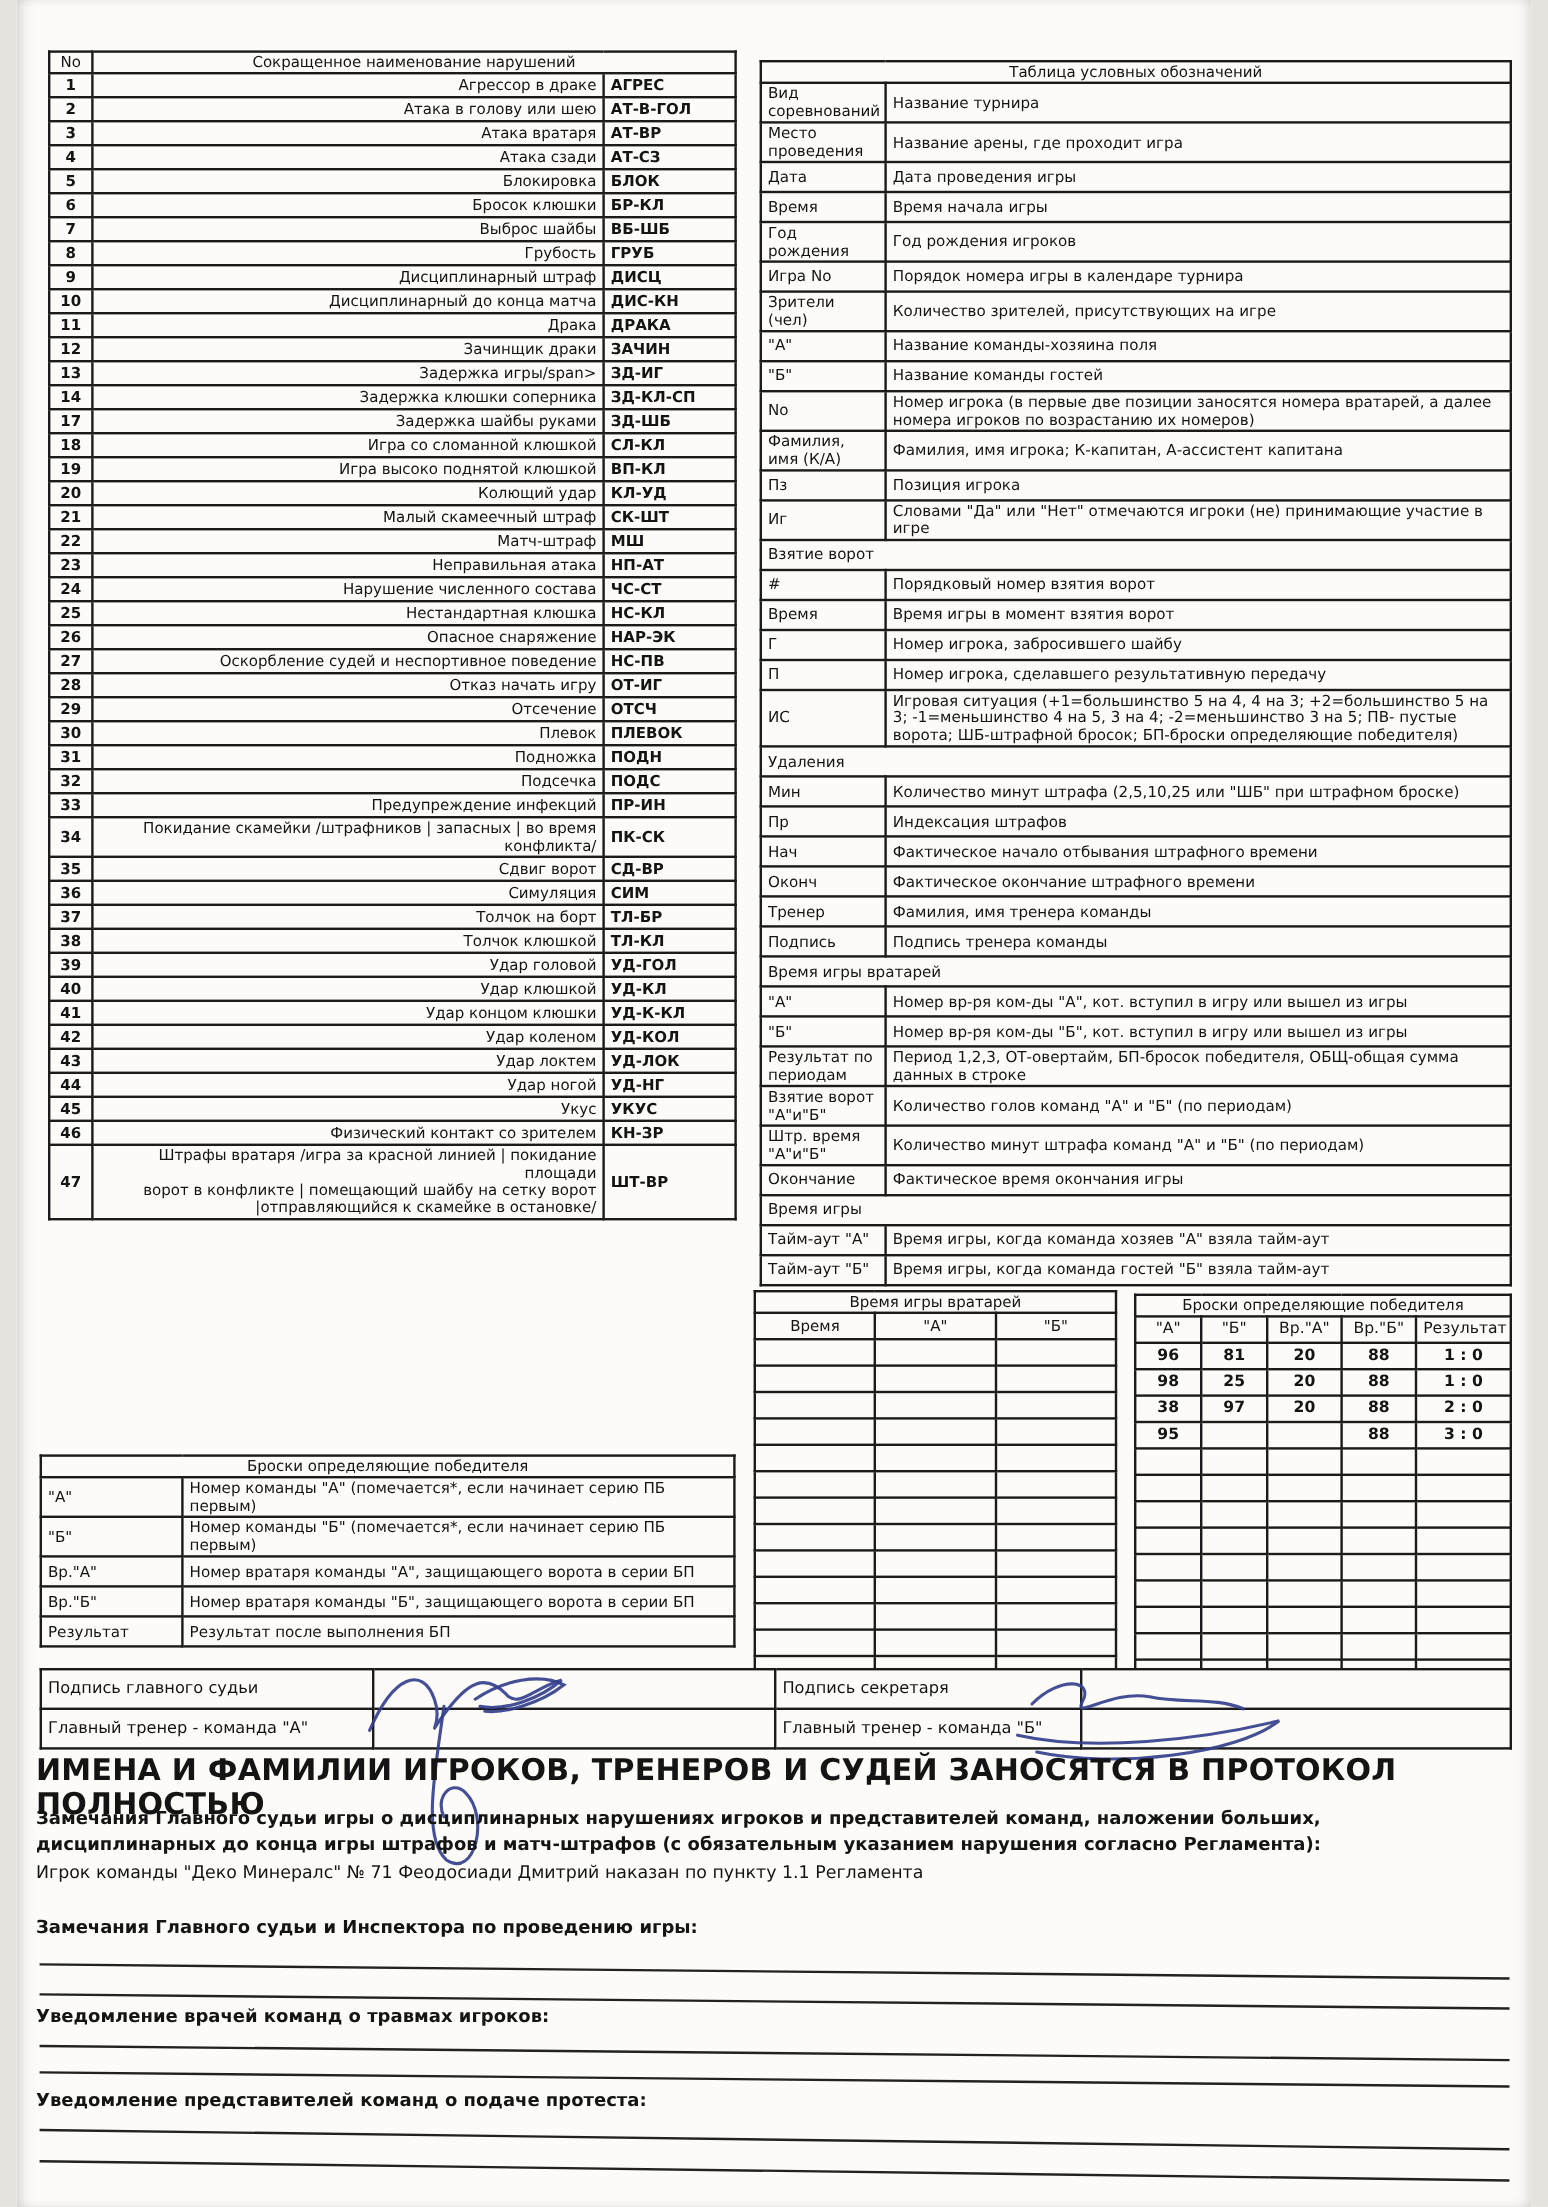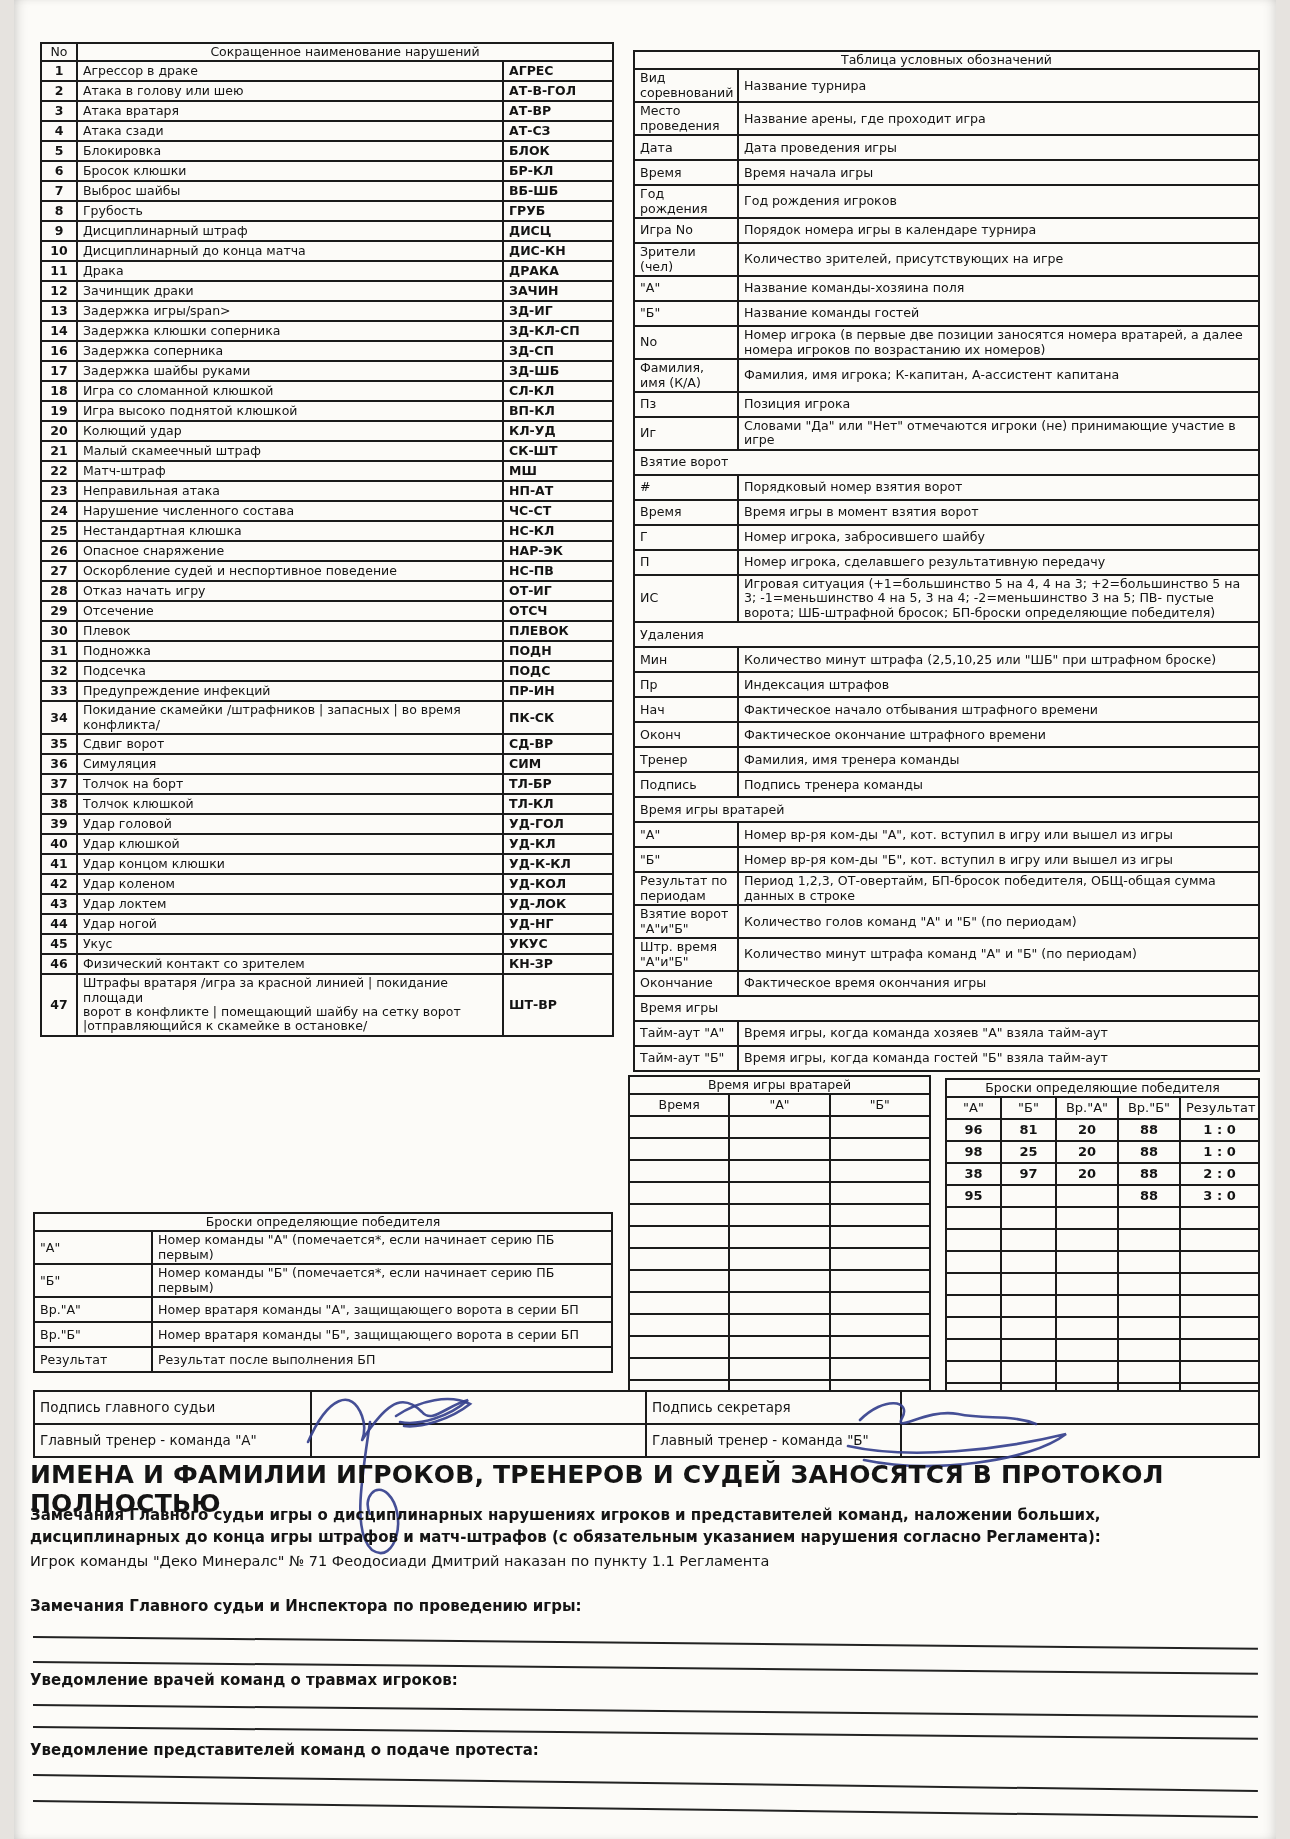--- a/index.html
+++ b/index.html
@@ -16,21 +16,21 @@
     box-shadow:inset 8px 0 14px -8px rgba(0,0,0,.25), inset -8px 0 14px -8px rgba(0,0,0,.2);
   }
   table{border-collapse:collapse;table-layout:fixed;position:absolute;background:var(--paper);}
   td,th{border:2px solid var(--border);padding:1px 5px;font-size:12.5px;line-height:1.15;
         color:var(--text);font-weight:400;vertical-align:middle;overflow:hidden;}
   th{font-weight:400;text-align:center;}
   
   #violations{left:40px;top:42px;width:572px;}
   #violations td{height:16px;}
   #violations .c-no{text-align:center;font-weight:700;padding:0 2px;}
-  #violations .c-name{text-align:left;white-space:pre-line;}
+  #violations .c-name{text-align:right;white-space:pre-line;}
   #violations .c-abbr{text-align:left;font-weight:700;}
   
   #legend{left:633px;top:50px;width:625px;}
   #legend td{height:21px;font-size:12.6px;}
   #legend .section{font-weight:400;}
   #legend .c-term{}
   #legend .c-desc{}
   
   #shootout-legend{left:33px;top:1212px;width:578px;}
   #shootout-legend td{height:21px;font-size:12.6px;}
@@ -140,25 +140,20 @@
         <td class="c-no">13</td>
         <td class="c-name">Задержка игры/span&gt;</td>
         <td class="c-abbr">ЗД-ИГ</td>
       </tr>
       <tr>
         <td class="c-no">14</td>
         <td class="c-name">Задержка клюшки соперника</td>
         <td class="c-abbr">ЗД-КЛ-СП</td>
       </tr>
       <tr>
-        <td class="c-no">16</td>
-        <td class="c-name">Задержка соперника</td>
-        <td class="c-abbr">ЗД-СП</td>
-      </tr>
-      <tr>
         <td class="c-no">17</td>
         <td class="c-name">Задержка шайбы руками</td>
         <td class="c-abbr">ЗД-ШБ</td>
       </tr>
       <tr>
         <td class="c-no">18</td>
         <td class="c-name">Игра со сломанной клюшкой</td>
         <td class="c-abbr">СЛ-КЛ</td>
       </tr>
       <tr>

